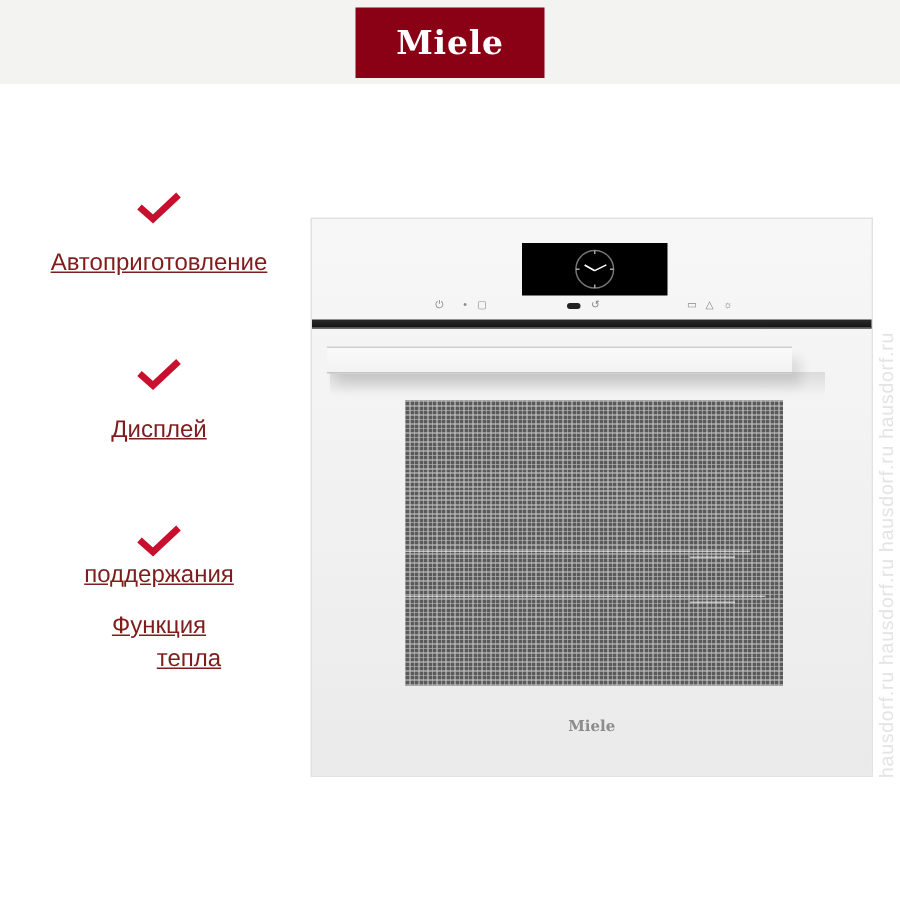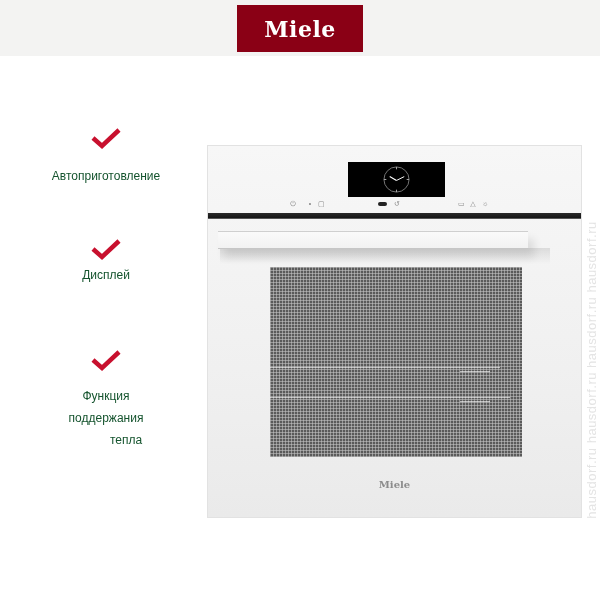--- a/index.html
+++ b/index.html
@@ -3,21 +3,21 @@
 <meta charset="utf-8">
 <style>
   html, body { margin:0; padding:0; }
   body { width:600px; height:600px; background:#ffffff; position:relative; overflow:hidden; font-family:"Liberation Sans", sans-serif; }
   .topbar { position:absolute; left:0; top:0; width:600px; height:56px; background:#f3f3f2; }
   .logo { position:absolute; left:237px; top:5px; width:126px; height:47px; background:#8a0015; display:flex; align-items:center; justify-content:center; }
   .logo span { color:#fff; font-family:"DejaVu Serif", serif; font-weight:bold; font-size:22px; letter-spacing:0.5px; }
 
   .feature { position:absolute; left:0; width:212px; text-align:center; }
   .check { display:block; margin:0 auto; width:34px; height:24px; }
-  .feature-label { display:block; font-size:12px; color:#14532d; line-height:22px; margin-top:16px; }
+  .feature-label { display:block; font-size:16px; color:#7f1d1d; line-height:22px; margin-top:16px;text-decoration:underline; }
 
   .oven { position:absolute; left:207px; top:145px; width:375px; height:373px; background:linear-gradient(180deg,#f7f7f7 0%, #f0f0f0 60%, #eaeaea 100%); border:1px solid #e2e2e2; box-sizing:border-box; }
   .display { position:absolute; left:140px; top:16px; width:97px; height:35px; background:#000; }
   .clock { position:absolute; left:34px; top:3px; width:29px; height:29px; }
   .controls { position:absolute; left:0; top:52px; width:100%; height:14px; }
   .ctl { position:absolute; top:3px; width:6px; height:6px; color:#888; font-size:7px; line-height:6px; text-align:center; }
   .strip { position:absolute; left:0; top:67px; width:100%; height:6px; background:linear-gradient(180deg,#2a2a2a,#111); }
   .strip::after { content:""; position:absolute; left:0; right:0; bottom:0; height:1px; background:#555; }
   .handle { position:absolute; left:10px; top:85px; width:310px; height:16px; background:linear-gradient(180deg,#fafafa,#f2f2f2); border-top:1px solid #cfcfcf; border-bottom:1px solid #c6c6c6; box-shadow:6px 8px 8px rgba(0,0,0,0.10); }
   .handle-shadow { position:absolute; left:12px; top:102px; width:330px; height:16px; background:linear-gradient(180deg,rgba(0,0,0,0.10),rgba(0,0,0,0)); }
@@ -44,29 +44,29 @@
   <svg class="check" viewBox="0 0 34 24">
       <polyline points="4,11 13,19 30,3" fill="none" stroke="#c8102e" stroke-width="4.5" stroke-linecap="butt" stroke-linejoin="miter"></polyline>
     </svg>
   <span class="feature-label" style="margin-top:14px;">Автоприготовление</span>
 </div>
 
 <div class="feature" style="top:238px;">
   <svg class="check" viewBox="0 0 34 24">
       <polyline points="4,11 13,19 30,3" fill="none" stroke="#c8102e" stroke-width="4.5"></polyline>
     </svg>
-  <span class="feature-label" style="margin-top:2px;">Дисплей</span>
+  <span class="feature-label" style="margin-top:14px;">Дисплей</span>
 </div>
 
 <div class="feature" style="top:349px;">
   <svg class="check" viewBox="0 0 34 24">
       <polyline points="4,11 13,19 30,3" fill="none" stroke="#c8102e" stroke-width="4.5"></polyline>
     </svg>
+  <span class="feature-label" style="margin-top:0;">поддержания</span>
   <span class="feature-label" style="margin-top:12px;">Функция</span>
-  <span class="feature-label" style="margin-top:0;">поддержания</span>
   <span class="feature-label" style="margin-top:0;margin-left:40px;">тепла</span>
 </div>
 
 <div class="oven">
   <div class="display">
     <svg class="clock" viewBox="0 0 30 30">
       <circle cx="15" cy="15" r="13" fill="none" stroke="#777" stroke-width="1"></circle>
       <line x1="15" y1="2" x2="15" y2="4.5" stroke="#aaa" stroke-width="1"></line>
       <line x1="15" y1="25.5" x2="15" y2="28" stroke="#aaa" stroke-width="1"></line>
       <line x1="2" y1="15" x2="4.5" y2="15" stroke="#aaa" stroke-width="1"></line>

